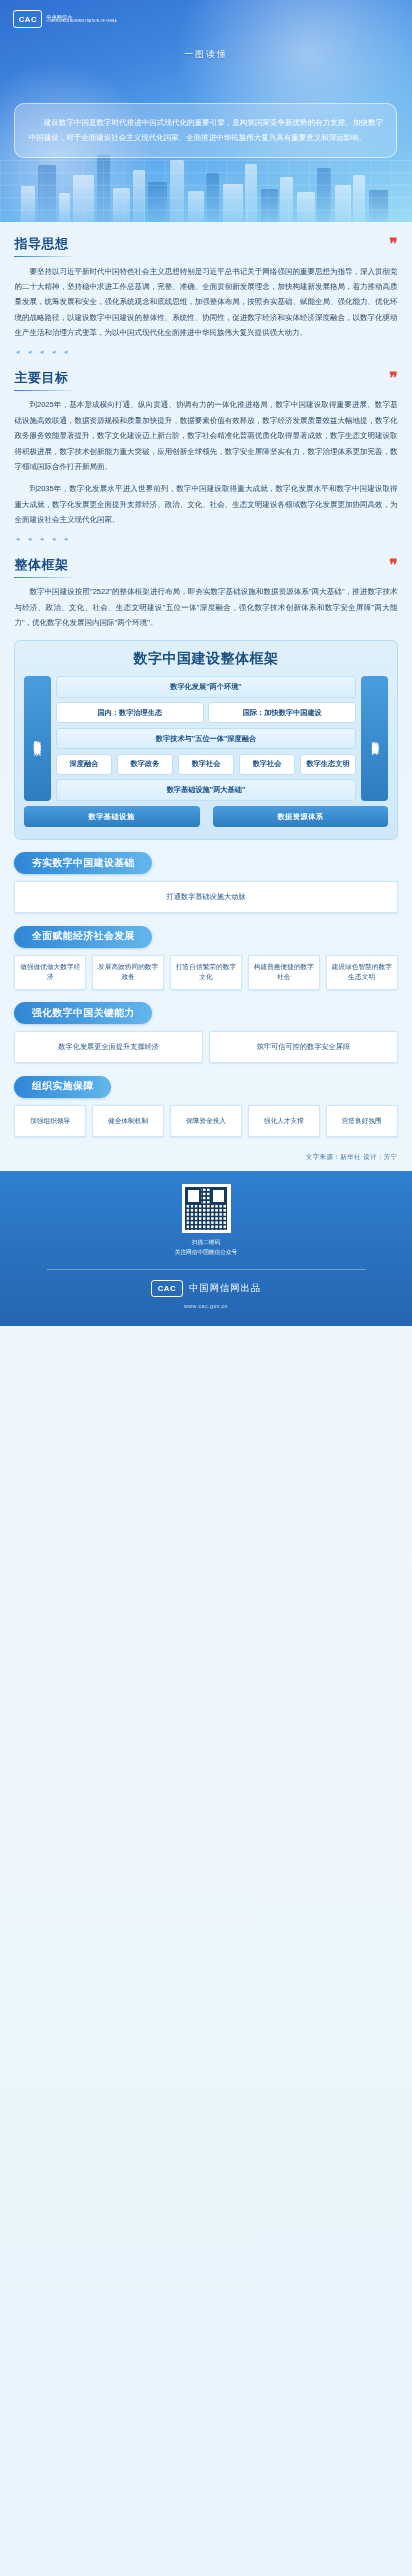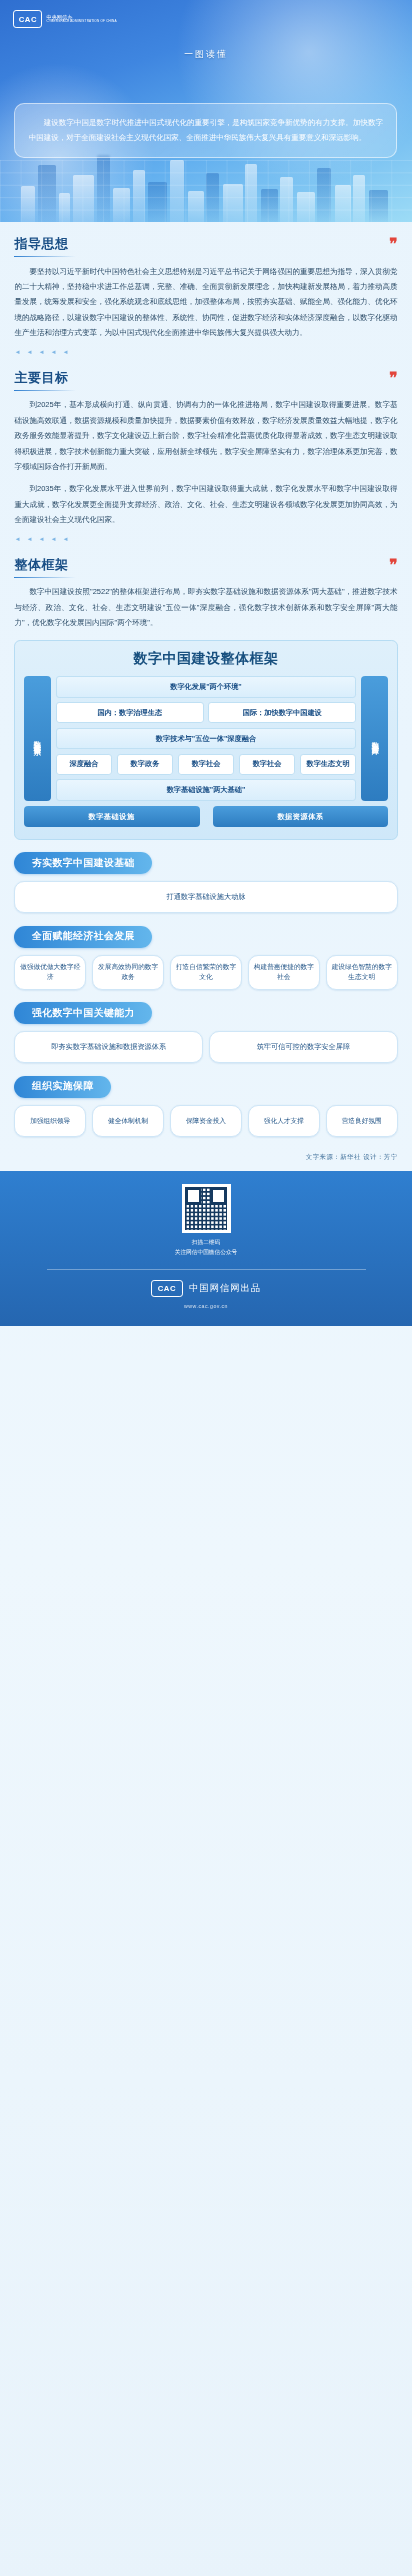--- a/index.html
+++ b/index.html
@@ -273,21 +273,21 @@
   }
   .card-row {
     margin-top: 7.2px;
     display: flex;
     gap: 6.2px;
   }
   .card {
     flex: 1;
     background: #ffffff;
     border: 0.5px solid #cfe6f7;
-    border-radius: 10px;
+    border-radius: 2px;
     min-height: 32px;
     display: flex;
     align-items: center;
     justify-content: center;
     text-align: center;
     font-size: 7.2px;
     line-height: 1.5;
     color: #1f5285;
     padding: 6.2px 4.1px;
     box-sizing: border-box;
@@ -500,21 +500,21 @@
       <div class="card small">发展高效协同的数字政务</div>
       <div class="card small">打造自信繁荣的数字文化</div>
       <div class="card small">构建普惠便捷的数字社会</div>
       <div class="card small">建设绿色智慧的数字生态文明</div>
     </div>
   </div>
 
   <div class="pill-sec">
     <div class="pill-head">强化数字中国关键能力</div>
     <div class="card-row">
-      <div class="card">即夯实数字基础设施和数据资源体系</div>
+      <div class="card">数字化发展更全面提升支撑经济</div>
       <div class="card">筑牢可信可控的数字安全屏障</div>
     </div>
   </div>
 
 
   <div class="pill-sec">
     <div class="pill-head">组织实施保障</div>
     <div class="card-row">
       <div class="card small">加强组织领导</div>
       <div class="card small">健全体制机制</div>

